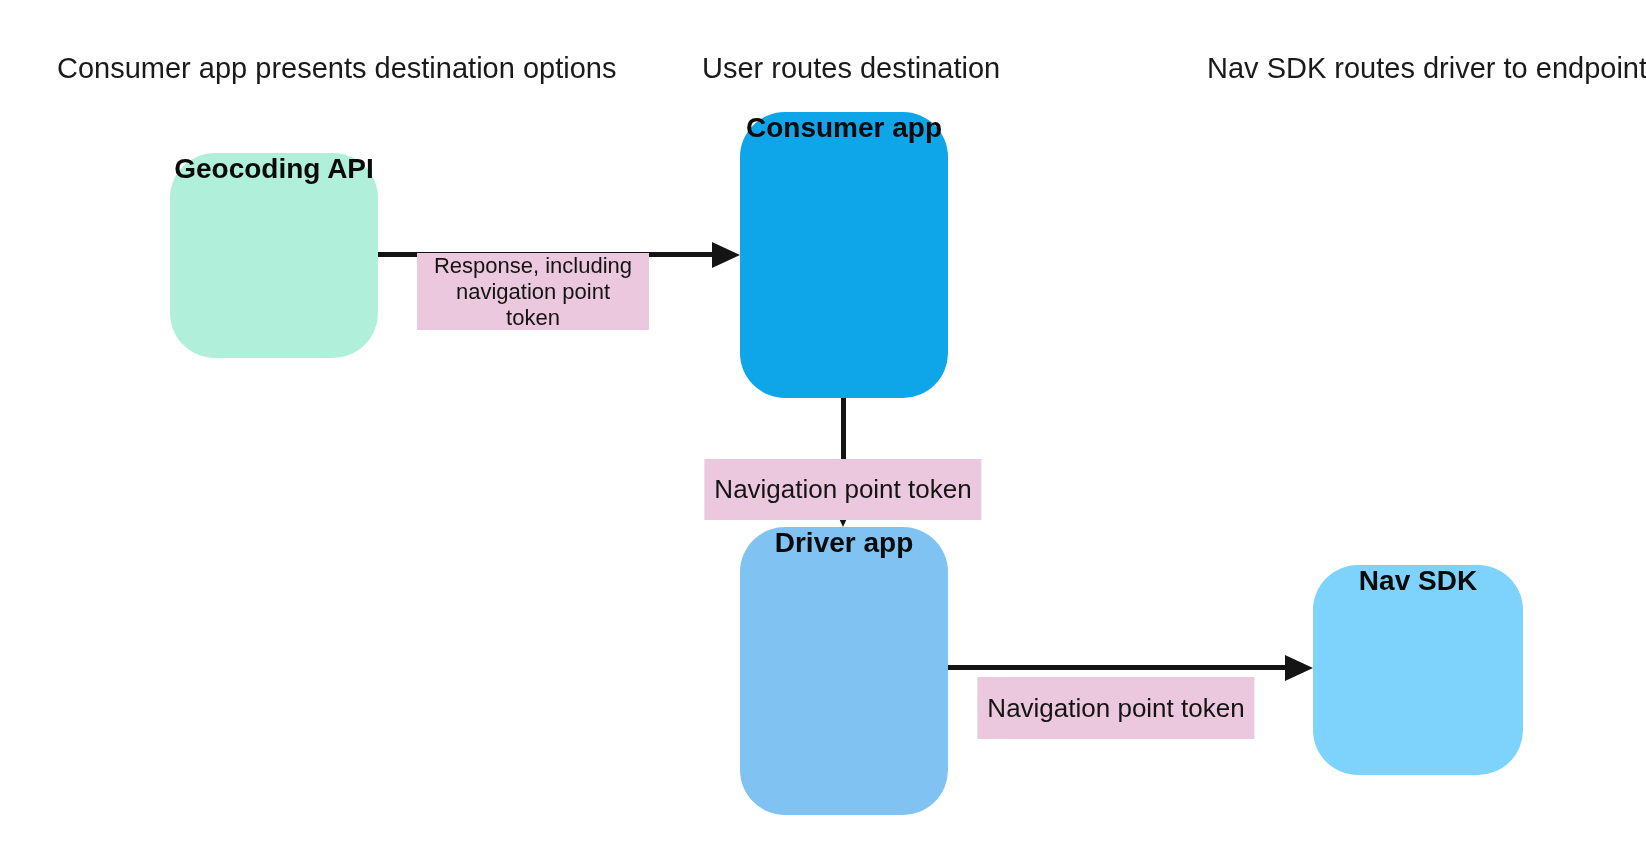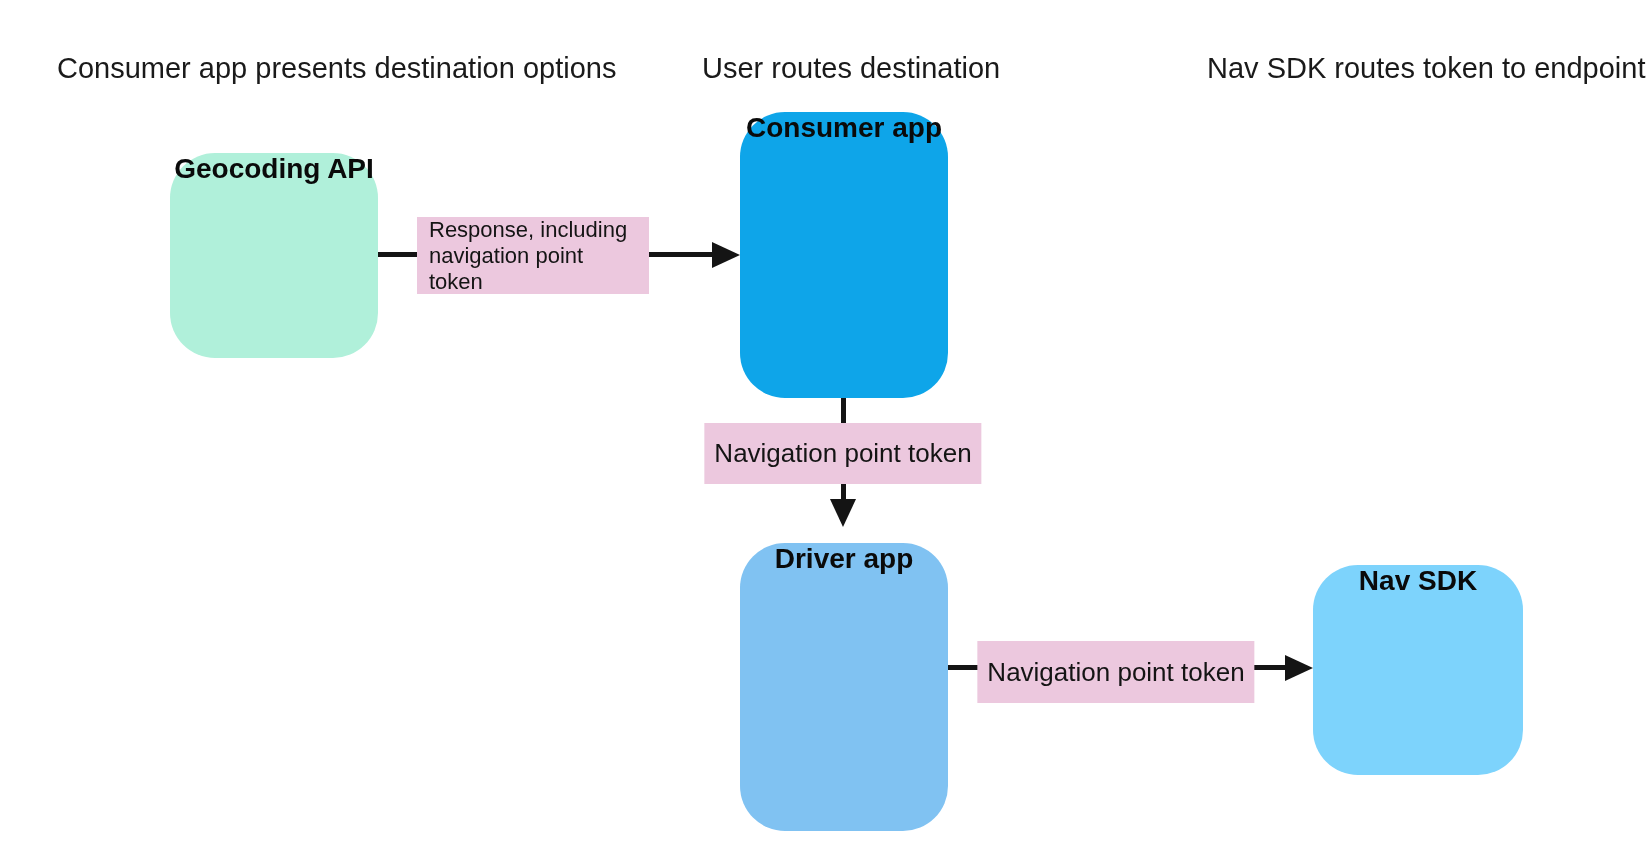--- a/index.html
+++ b/index.html
@@ -37,24 +37,25 @@
     font-weight: 700;
     color: #0a0a0a;
     text-align: center;
     white-space: nowrap;
   }
   .edge-label {
     position: absolute;
     display: flex;
     align-items: center;
     justify-content: center;
-    text-align: left;
+    text-align: center;
     font-size: 26px;
     color: #141414;
     z-index: 3;
+    margin-top: 36px;
   }
   .edge-label.multiline {
     width: 232px;
     box-sizing: border-box;
     padding: 0 12px;
     font-size: 22px;
     line-height: 26px;
   }
   .edge-label.oneline {
     transform: translateX(-50%);
@@ -104,21 +105,21 @@
   #head-3  { left: 1285px; top: 655px; }
   #label-3 { left: 1116px; top: 641px; height: 58px; }
 </style>
 </head>
 <body>
 
 <div class="canvas">
 
   <div class="stage-header" id="hdr-1">Consumer app presents destination options</div>
   <div class="stage-header" id="hdr-2">User routes destination</div>
-  <div class="stage-header" id="hdr-3">Nav SDK routes token to endpoint</div>
+  <div class="stage-header" id="hdr-3">Nav SDK routes driver to endpoint</div>
 
   <div class="arrow-shaft" id="shaft-1" style="background-color: rgb(20, 20, 20);"></div>
   <div class="arrow-head right" id="head-1" style="border-left-color: rgb(20, 20, 20);"></div>
   <div class="edge-label multiline" id="label-1" style="background-color: rgb(236, 200, 222);">Response, including navigation point token</div>
 
   <div class="arrow-shaft" id="shaft-2" style="background-color: rgb(20, 20, 20);"></div>
   <div class="arrow-head down" id="head-2" style="border-top-color: rgb(20, 20, 20);"></div>
   <div class="edge-label oneline" id="label-2" style="background-color: rgb(236, 200, 222);">Navigation point token</div>
 
   <div class="arrow-shaft" id="shaft-3" style="background-color: rgb(20, 20, 20);"></div>
@@ -126,21 +127,21 @@
   <div class="edge-label oneline" id="label-3" style="background-color: rgb(236, 200, 222);">Navigation point token</div>
 
   <div class="node" id="node-geocoding" style="background-color: rgb(176, 240, 218);">
     <span class="node-label">Geocoding API</span>
   </div>
 
   <div class="node" id="node-consumer" style="background-color: #0ea5e9;">
     <span class="node-label">Consumer app</span>
   </div>
 
-  <div class="node" id="node-driver" style="background-color: rgb(128, 194, 242); margin-top: 16px;">
+  <div class="node" id="node-driver" style="background-color: rgb(128, 194, 242);">
     <span class="node-label">Driver app</span>
   </div>
 
   <div class="node" id="node-navsdk" style="background-color: #7dd3fc;">
     <span class="node-label">Nav SDK</span>
   </div>
 
 </div>
 
 </body></html>

